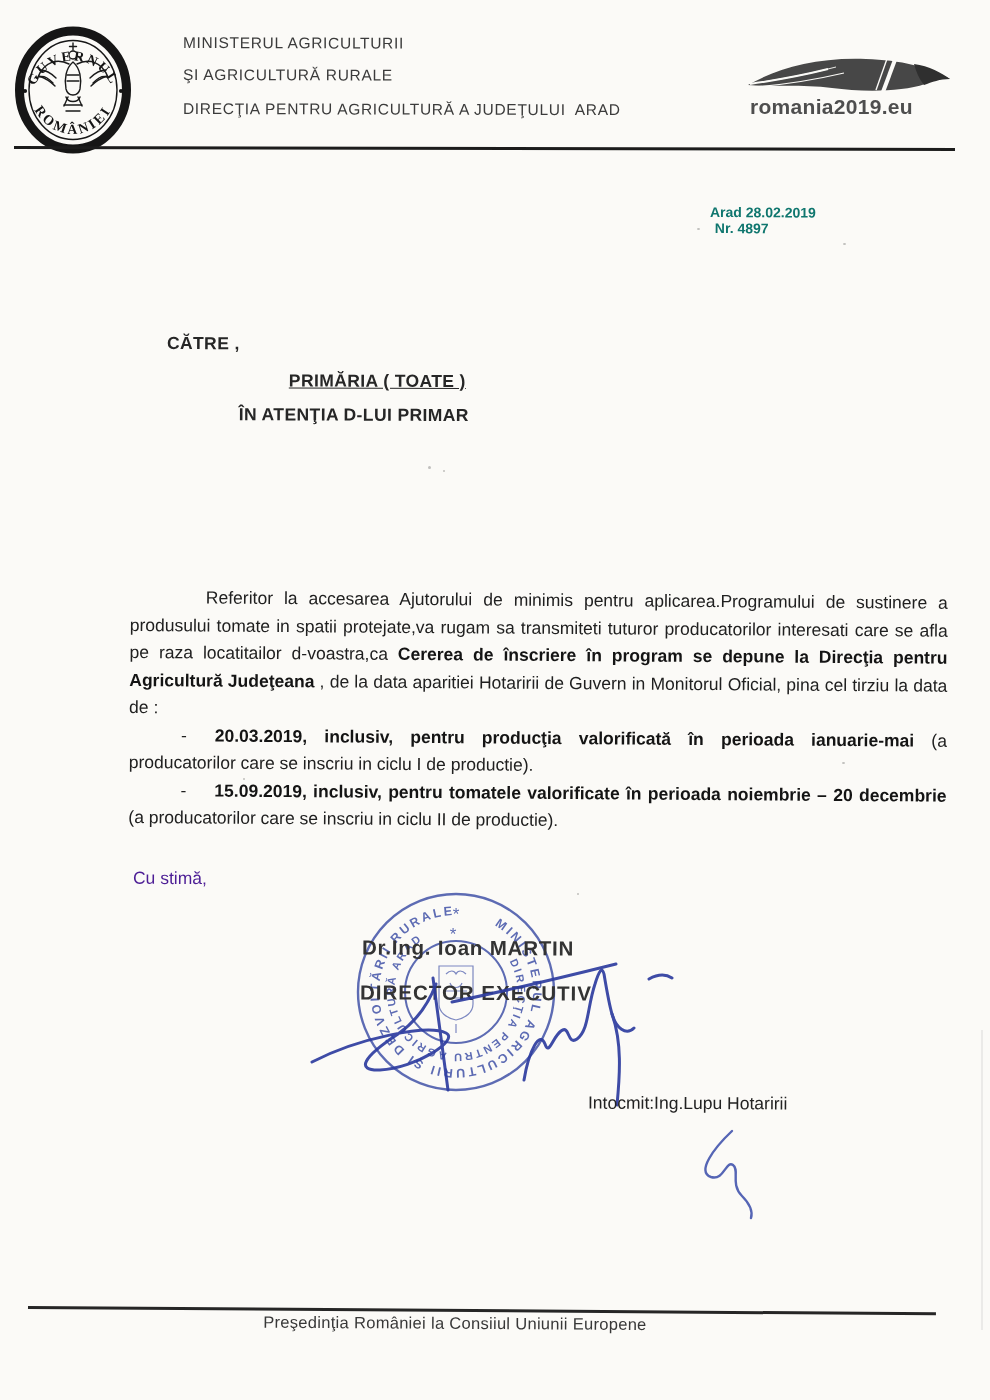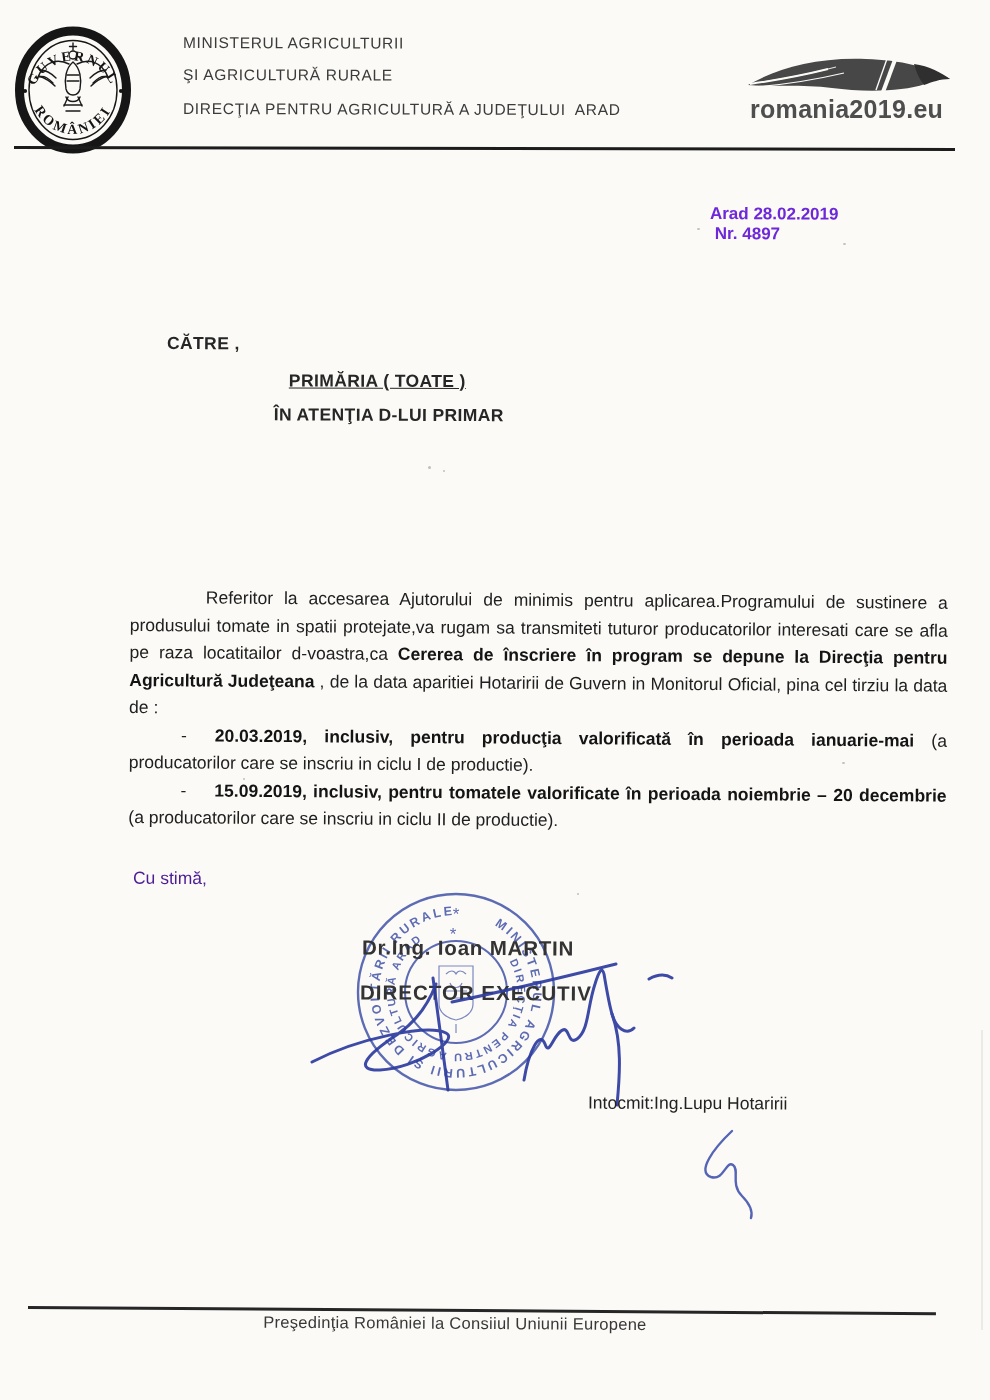--- a/index.html
+++ b/index.html
@@ -7,29 +7,29 @@
     position:relative; width:990px; height:1400px; margin:0 auto;
     background:#fbfaf7; overflow:hidden;
     font-family:"Liberation Sans", sans-serif; color:#202020;
   }
   
   .seal{position:absolute; left:14px; top:26px; width:118px; height:128px;}
   .ministry-line{position:absolute; left:183px; font-size:15.5px; letter-spacing:0.7px; color:#3b3b3b; white-space:pre; transform:rotate(0.15deg); transform-origin:0 0;}
   .ml1{top:34px;} .ml2{top:66px;} .ml3{top:100px;}
   .logo{position:absolute; left:742px; top:52px; width:230px;}
   .logo svg{display:block;}
-  .logo-text{font-size:25px; font-weight:600; color:#4e4e4e; letter-spacing:0.3px; margin-top:-3px; padding-left:8px;}
+  .logo-text{font-size:21px; font-weight:600; color:#4e4e4e; letter-spacing:0.3px; margin-top:-3px; padding-left:8px;}
   .rule-top{position:absolute; left:14px; top:146px; width:941px; height:3px; background:#1c1c1c; transform:rotate(0.12deg); transform-origin:0 0;}
   
-  .dateblock{position:absolute; left:710px; top:204px; font-size:17px; font-weight:600; color:#6d28d9; transform:rotate(0.3deg); transform-origin:0 0;}
+  .dateblock{position:absolute; left:710px; top:204px; font-size:14px; font-weight:600; color:#0f766e; transform:rotate(0.3deg); transform-origin:0 0;}
   .dateblock .nr{padding-left:5px;}
   
   .recipient{position:absolute; left:167px; top:333px; font-size:17.5px; font-weight:700; color:#262626; letter-spacing:0.4px; transform:rotate(0.2deg); transform-origin:0 0;}
   .rc1{margin-left:122px; margin-top:16px;text-decoration:underline;}
-  .rc2{margin-left:107px; margin-top:13px;}
+  .rc2{margin-left:72px; margin-top:13px;}
   
   .body1{position:absolute; left:130px; top:584px; width:818px; font-size:17.5px; line-height:27.5px; color:#202020; text-align:justify; transform:rotate(0.4deg); transform-origin:0 0;}
   .body1 p{margin:0;}
   .p-main{text-indent:76px;}
   .bullet{margin-top:15px; text-indent:52px;}
   .bullet .dash{margin-right:28px;}
   .body1 b{color:#141414;}
   .closing{position:absolute; left:133px; top:868px; font-size:17.5px; color:#4c1d95; transform:rotate(0.3deg);}
   
   .stamp{position:absolute; left:350px; top:886px; width:212px; height:212px; opacity:0.85;}

